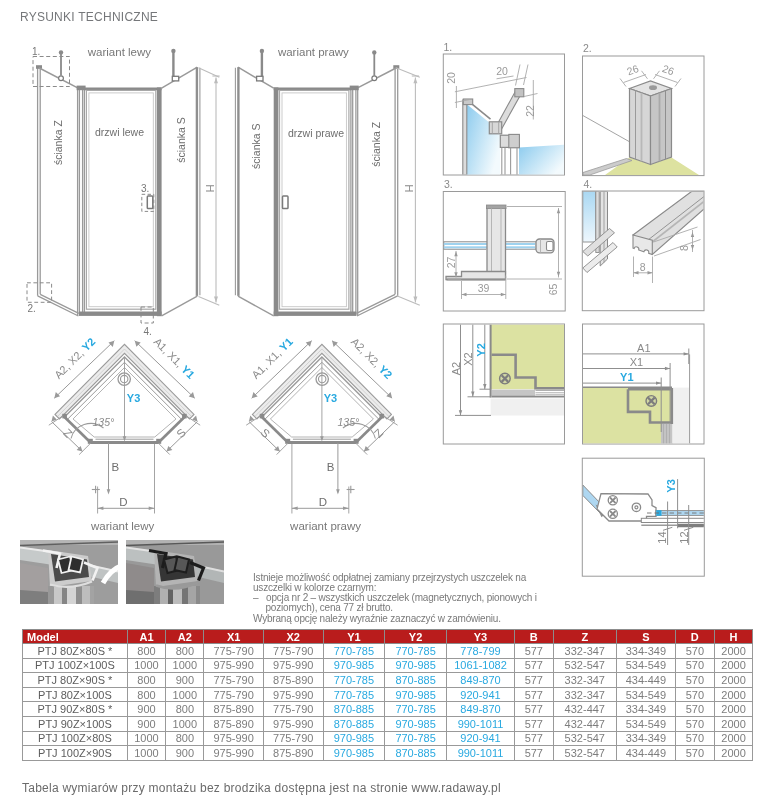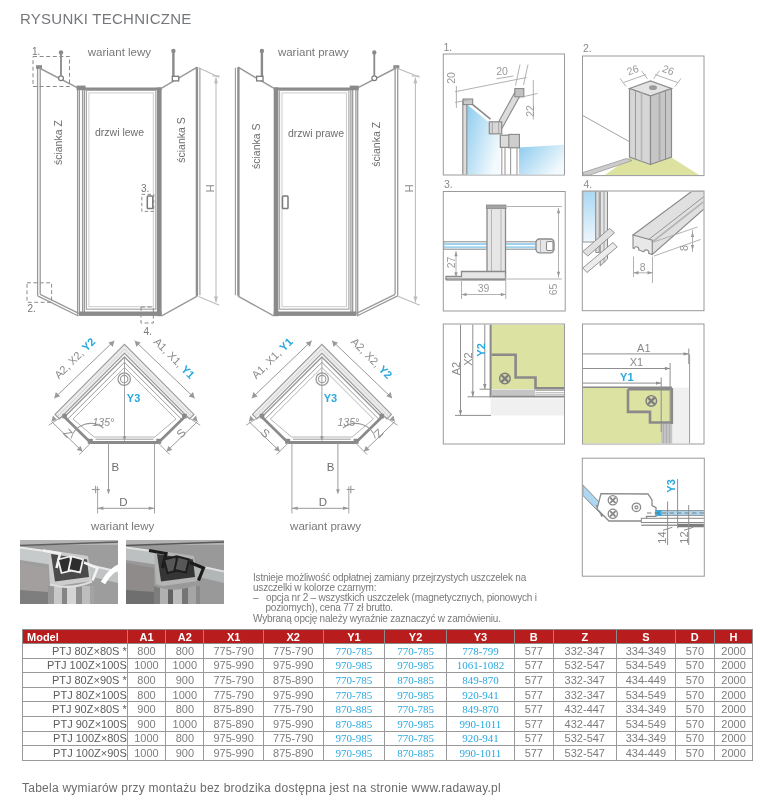--- a/index.html
+++ b/index.html
@@ -5,33 +5,33 @@
 html,body{margin:0;padding:0;background:#fff;width:771px;height:803px;overflow:hidden;
 font-family:"Liberation Sans",sans-serif;}
 #page{position:relative;width:771px;height:803px;background:#fff;}
 #draw{position:absolute;left:0;top:0;}
 #tbl{position:absolute;left:22px;top:629px;border-collapse:collapse;table-layout:fixed;
 width:731px;font-size:11px;color:#7d7d7d;}
 #tbl th{background:#b91c1c;color:#fff;font-weight:bold;height:13px;padding:0;
 border:1px solid #8c8c8c;font-size:11px;}
 #tbl td{height:13.6px;padding:0;text-align:center;border:1px solid #999;
 white-space:nowrap;overflow:hidden;}
-#tbl td.m{text-align:right;color:#5c5c5c;}
+#tbl td.m{text-align:center;color:#5c5c5c;}
 #tbl th.m{text-align:left;padding-left:4px;}
-#tbl td.b{color:#29a9e0;font-family:Liberation Serif, serif;}
+#tbl td.b{color:#29a9e0;}
 #foot{position:absolute;left:22px;top:780.5px;font-size:12px;letter-spacing:0.25px;color:#6b6b6b;}
 #sealtxt{position:absolute;left:253px;top:573px;width:290px;font-size:10px;letter-spacing:-0.2px;
 color:#7a7a7a;line-height:10.15px;white-space:nowrap;}
 #sealtxt p{margin:0;}
 </style>
 </head>
 <body>
 <div id="page">
 
-<div style="position:absolute;left:20px;top:10px;font-size:15px;color:#75777a;letter-spacing:.25px;font-weight:500;">RYSUNKI TECHNICZNE</div>
+<div style="position:absolute;left:20px;top:10px;font-size:12px;color:#75777a;letter-spacing:.25px;font-weight:500;">RYSUNKI TECHNICZNE</div>
 
 <svg id="draw" width="771" height="628" viewBox="0 0 771 628">
 <defs>
 <linearGradient id="glassA" x1="0" y1="0" x2="0.55" y2="1">
 <stop offset="0" stop-color="#8fcdef"></stop>
           <stop offset="1" stop-color="#f3fafe"></stop>
 </linearGradient>
 <linearGradient id="glassB" x1="0" y1="0" x2="1" y2="0.6">
 <stop offset="0" stop-color="#8ccbee"></stop>
           <stop offset="1" stop-color="#f3fafd"></stop>

